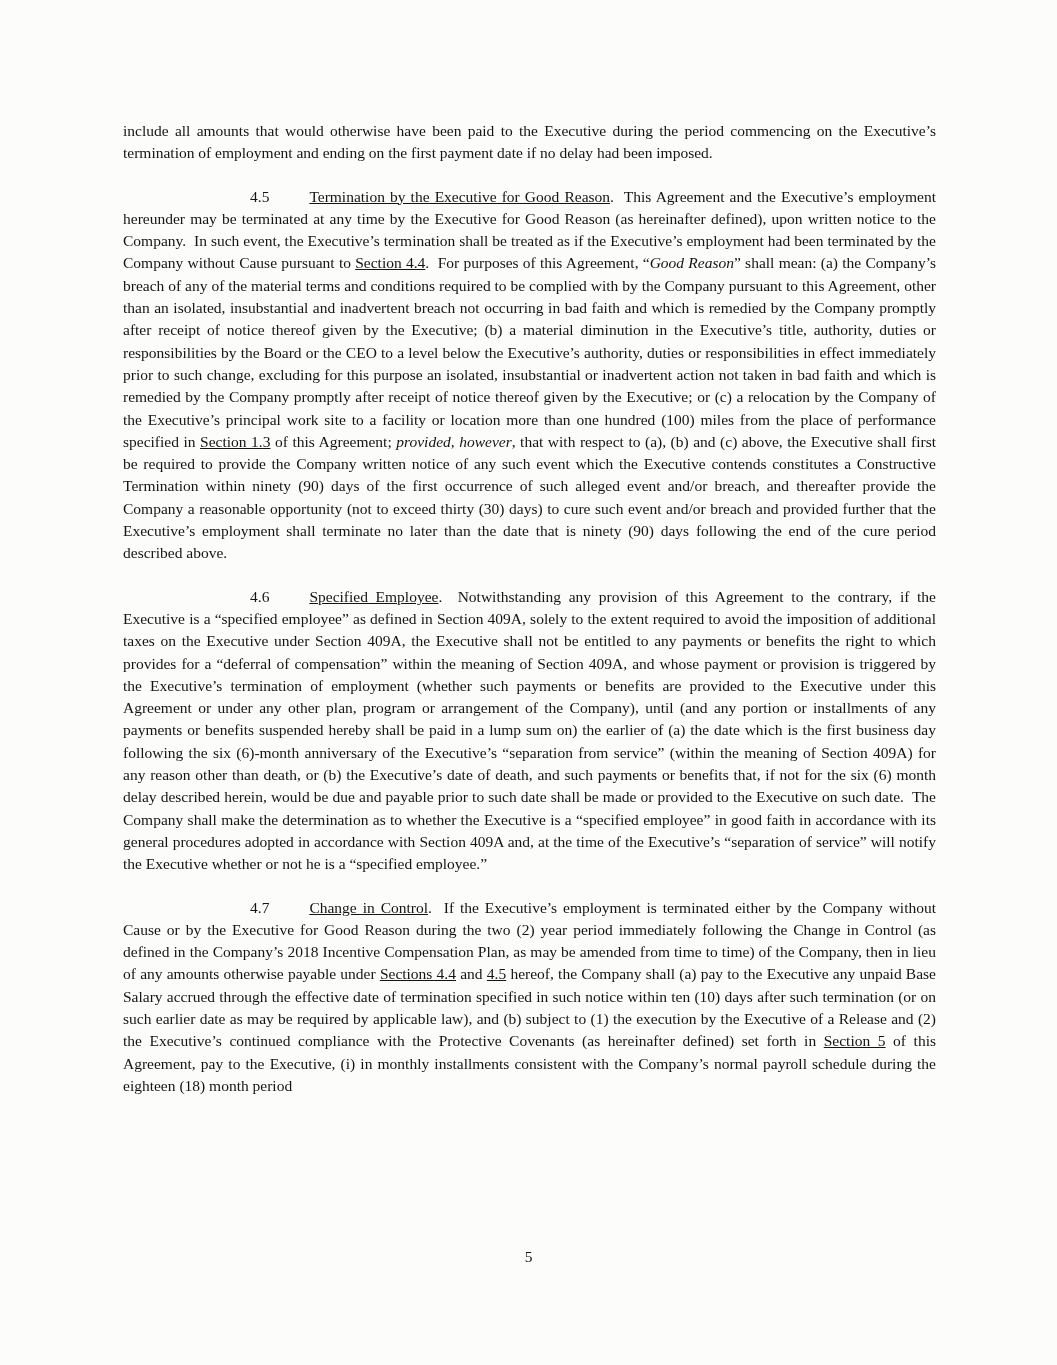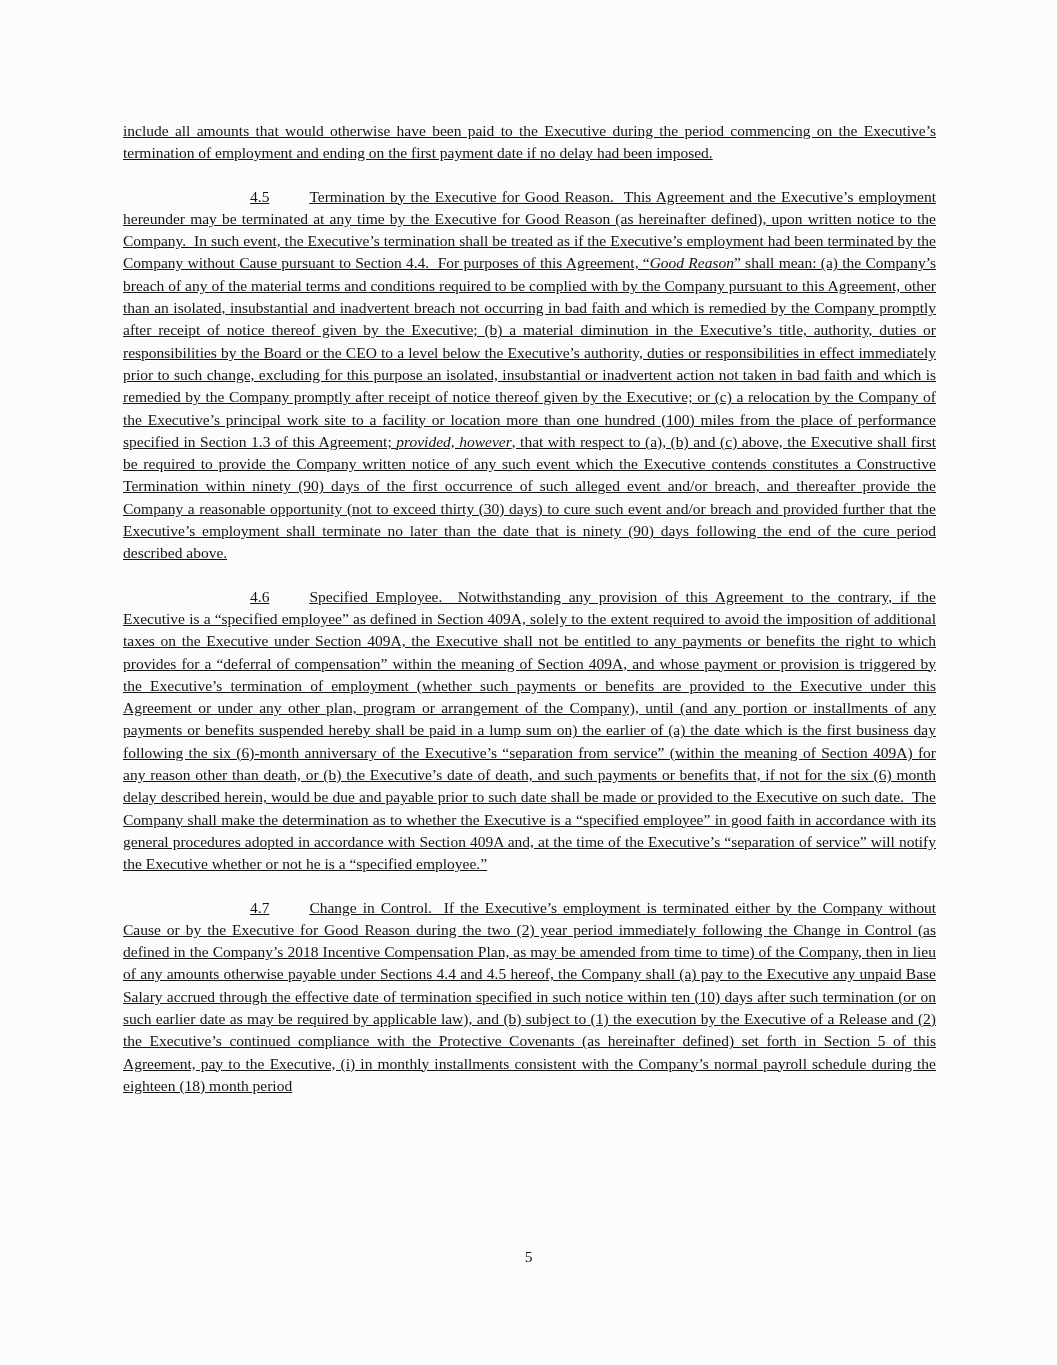--- a/index.html
+++ b/index.html
@@ -20,21 +20,20 @@
     position: absolute;
     left: 123px;
     top: 120px;
     width: 813px;
   }
   .para {
     margin: 0 0 21px 0;
     font-size: 15.5px;
     line-height: 22.3px;
     text-align: justify;
-    text-decoration: underline;
   }
   .para.indent {
     text-indent: 127px;
   }
   .run-u { text-decoration: underline; }
   .run-i { font-style: italic; }
   .run-tab { display: inline-block; width: 40px; }
   .page-number {
     position: absolute;
     left: 0;

